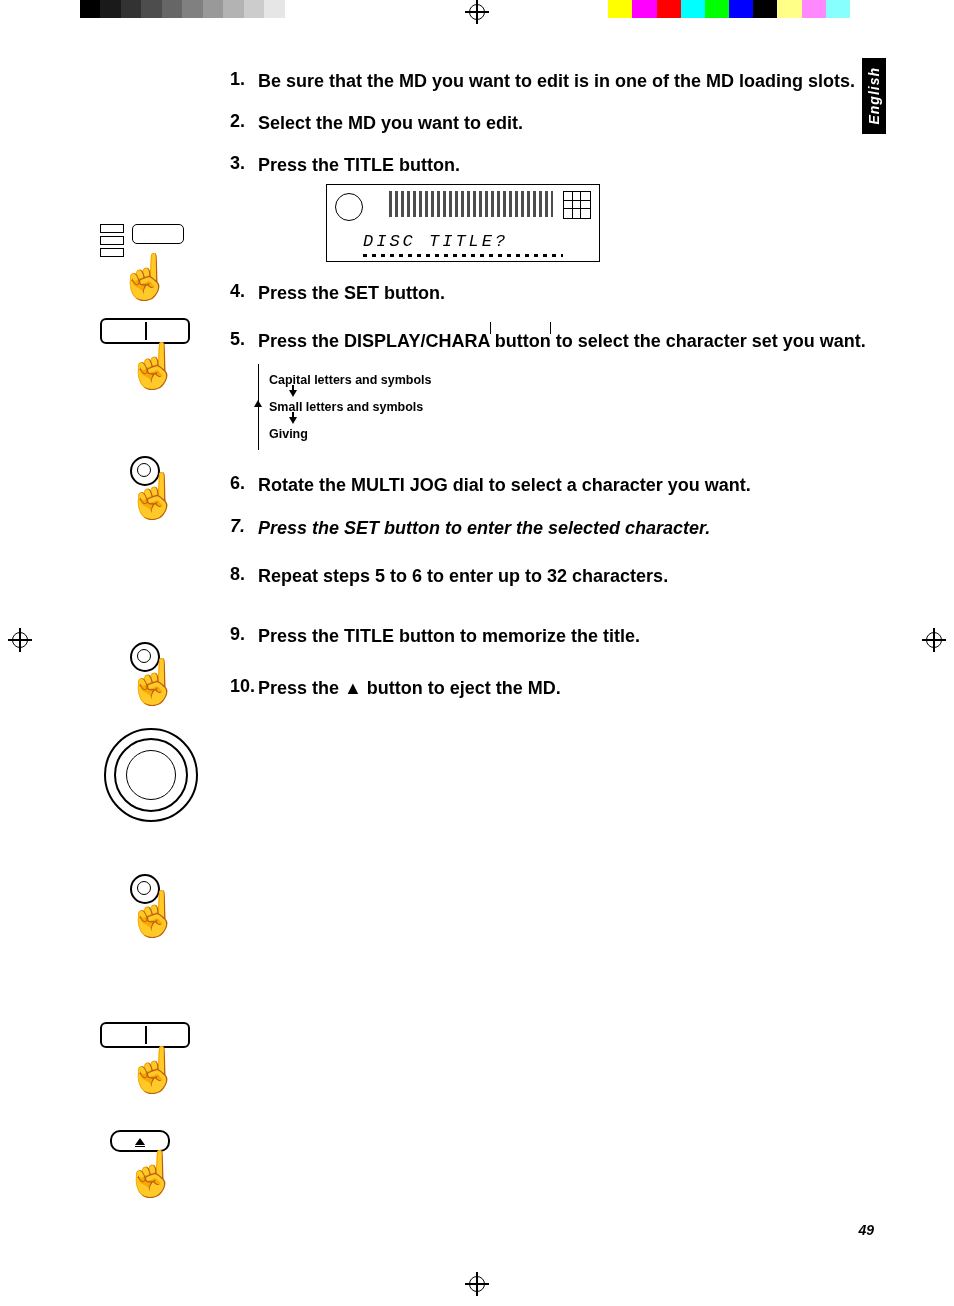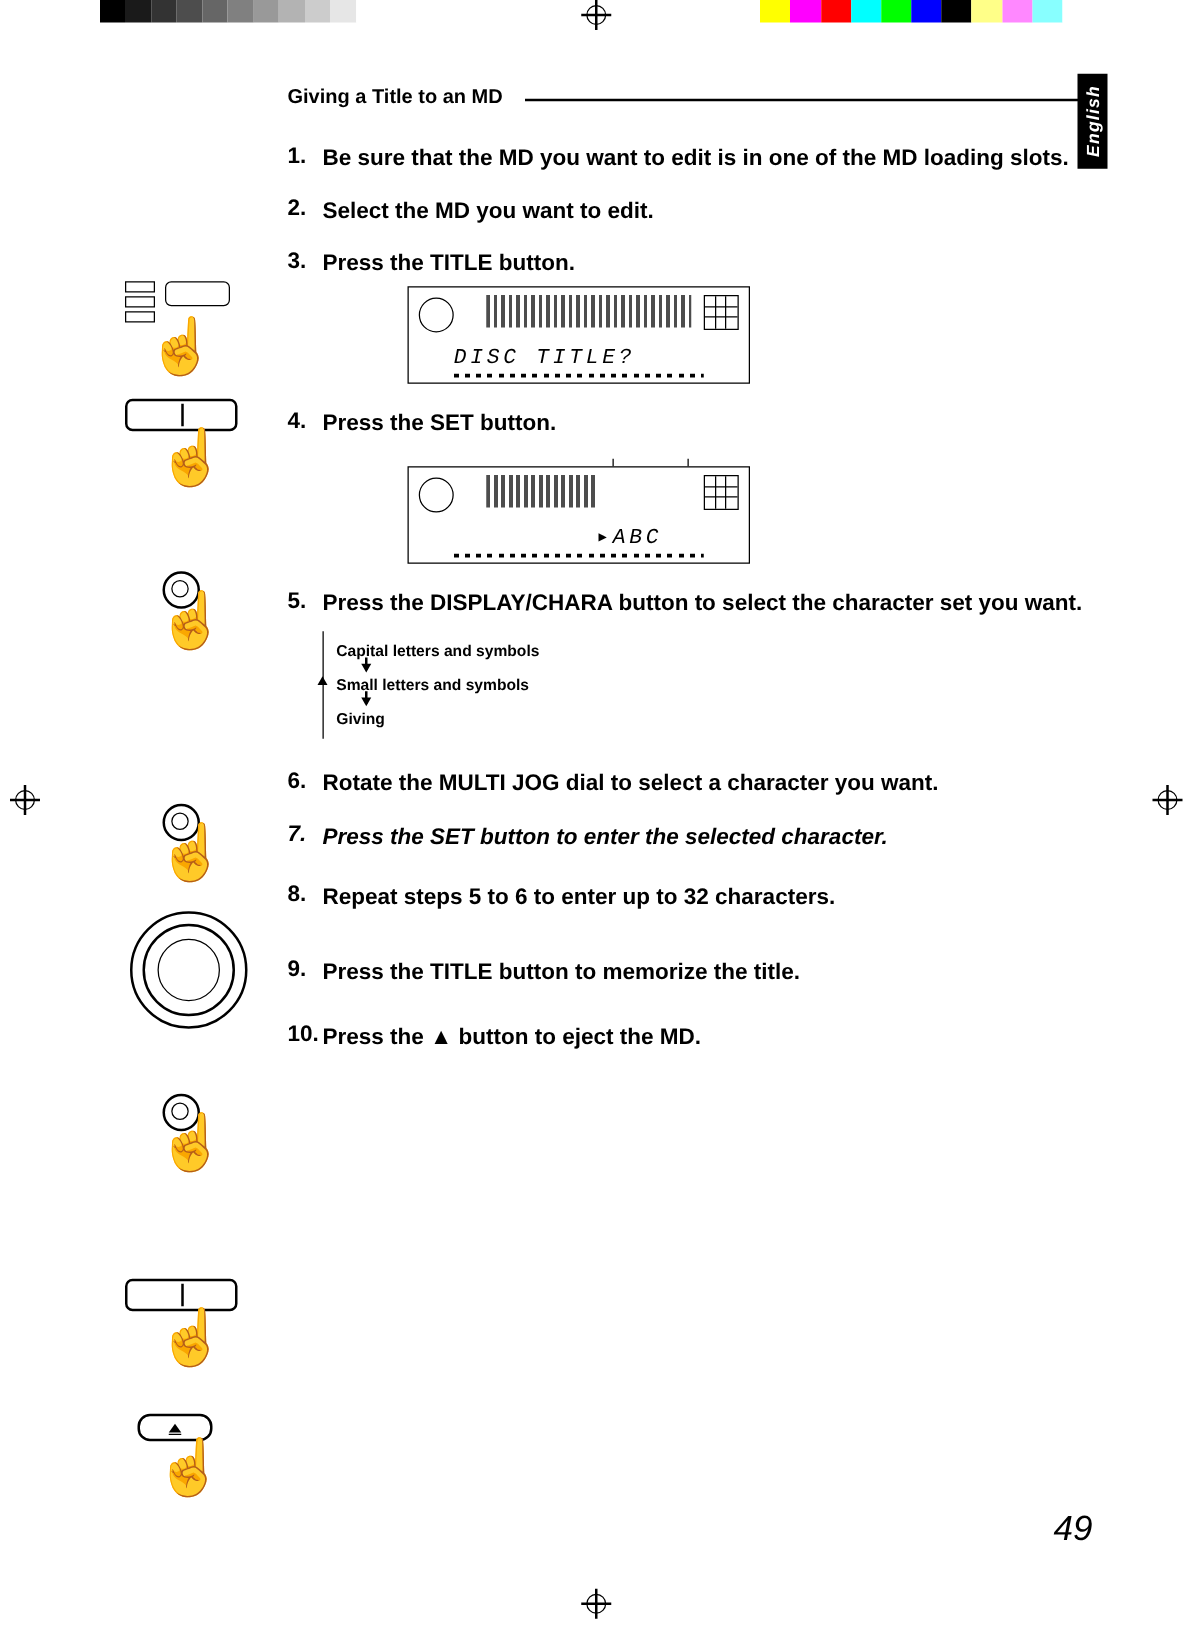--- a/index.html
+++ b/index.html
@@ -212,23 +212,23 @@
   }
   .char-cycle .arrow-up {
     position:absolute; left:-5px; top:36px;
     width:0; height:0; border-left:4px solid transparent;
     border-right:4px solid transparent; border-bottom:7px solid #000;
   }
   .page-num {
     position:absolute;
     right: 80px;
     bottom: 20px;
-    font-weight: normal;
+    font-weight: bold;
     font-style: italic;
-    font-size: 28px;
+    font-size: 14px;
     text-align: right;
   }
   .slot-panel {
     display:flex; gap:8px;
   }
   .slot-panel .slots { display:flex; flex-direction:column; gap:3px;}
   .slot-panel .slots div { width:22px; height:7px; border:1.2px solid #000;}
   .slot-panel .main { width:50px; height:18px; border:1.5px solid #000; border-radius:5px;}
   .eject-button {
     width:56px; height:18px; border:2px solid #000; border-radius:10px;
@@ -332,24 +332,20 @@
 
   <div class="icon-col" style="top:1102px; left:110px;">
     <div class="eject-button">
         <span class="eject-icon"></span>
       </div>
     <div class="hand" style="margin-left:14px; margin-top:0;"></div>
   </div>
 
   <div class="content">
 
-    <div class="subheading">
-      <span>Giving a Title to an MD</span>
-      <span class="line"></span>
-    </div>
 
     <ol class="steps">
       <li><span>Be sure that the MD you want to edit is in one of the MD loading slots.</span></li>
       <li><span>Select the MD you want to edit.</span></li>
       <li style="margin-bottom:6px;"><span>Press the TITLE button.</span></li>
     </ol>
 
     <div class="display-panel">
       <div class="decor"></div>
         <div class="bars"></div>
@@ -358,27 +354,20 @@
       <div class="dots"></div>
     </div>
 
     <ol class="steps" start="4" style="counter-reset: step 3;">
       <li style="margin-bottom:22px;"><span>Press the SET button.</span></li>
     </ol>
 
     <div style="position:relative;">
       <div class="tick-up" style="left:260px; top:-6px;"></div>
       <div class="tick-up" style="left:320px; top:-6px;"></div>
-      <div class="display-panel">
-        <div class="decor"></div>
-          <div class="bars" style="right:120px;"></div>
-          <div class="grid"></div>
-        <div class="lcd-text" style="left:150px;">  ▸ABC</div>
-        <div class="dots"></div>
-      </div>
     </div>
 
     <ol class="steps" style="counter-reset: step 4;">
       <li style="margin-bottom:10px;"><span>Press the DISPLAY/CHARA button to select the character set you want.</span></li>
     </ol>
 
     <div class="char-cycle">
       <div class="arrow-up"></div>
       <div class="row">Capital letters and symbols</div>
       <div class="arrow-down"></div>

